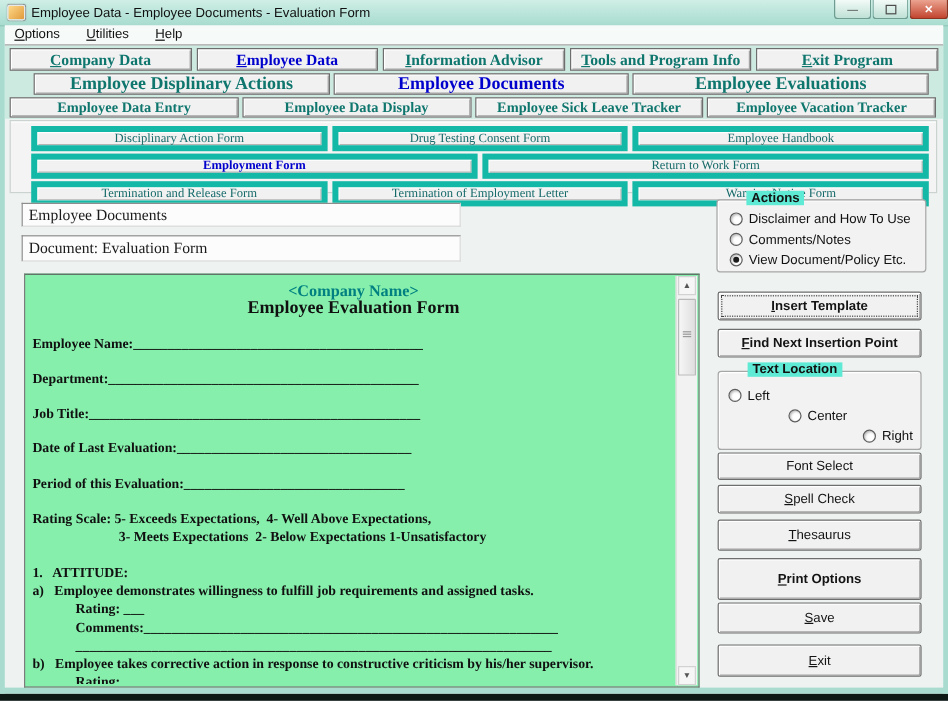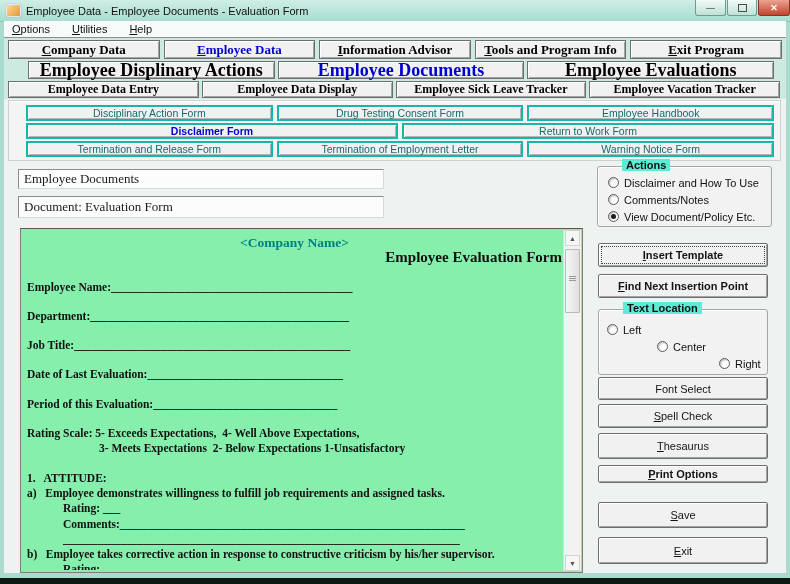--- a/index.html
+++ b/index.html
@@ -26,31 +26,31 @@
   .menu-item{font-size:11px;color:#111}
   
   .navbg{position:absolute;left:4px;top:38px;width:782px;height:61px;background:#cdeae1}
   .btn3d{background:#f1f1f1;border:1px solid #6e6e6e;box-shadow:inset 1px 1px 0 #ffffff,inset -1px -1px 0 #a3a3a3;
      display:flex;align-items:center;justify-content:center;box-sizing:border-box;cursor:default}
   .btn3d span{display:block;width:100%;text-align:center}
   .u1 span::first-letter,.u1m::first-letter{text-decoration:underline}
   .nav1{position:absolute;left:8px;top:40px;width:774px;height:19px;display:flex;gap:4px}
   .nav2{position:absolute;left:28px;top:61px;width:746px;height:18px;display:flex;gap:3px}
   .nav3{position:absolute;left:8px;top:81px;width:772px;height:17px;display:flex;gap:3px}
-  .tab{flex:1;font-family:"Liberation Serif",serif;font-weight:bold;font-size:13px;color:#000000}
-  .nav2 .tab{font-size:18px}
+  .tab{flex:1;font-family:"Liberation Serif",serif;font-weight:bold;font-size:13px;color:#0f766e}
+  .nav2 .tab{font-size:15px}
   .nav3 .tab{font-size:12px}
   .tab.active{color:#0000cd}
   
   .gridpanel{position:absolute;left:8px;top:100px;width:773px;height:61px;background:#f3f4f3;
      border:1px solid #cbd3d0;box-shadow:inset 0 1px 0 #fff;box-sizing:border-box;
      display:flex;flex-direction:column;gap:2px;padding:4px 6px 3px 17px}
   .grow{display:flex;gap:4px;flex:1}
-  .gbtn{flex:1;font-family:Liberation Sans, sans-serif;font-size:10.5px;color:#176a6a;
-     background:#f1f1f1;border:2px solid #14b8a6;box-shadow:inset 1px 1px 0 #fff,inset -1px -1px 0 #b5b5b5;
+  .gbtn{flex:1;font-family:Liberation Serif, serif;font-size:10.5px;color:#176a6a;
+     background:#f1f1f1;border:5px solid #14b8a6;box-shadow:inset 1px 1px 0 #fff,inset -1px -1px 0 #b5b5b5;
      display:flex;align-items:center;justify-content:center;box-sizing:border-box}
   .gbtn.active{color:#0000cd;font-weight:bold}
   
   .field-box{position:absolute;left:18px;width:366px;background:#fbfcfb;border:1px solid #8d8d8d;
      border-bottom-color:#d8d8d8;border-right-color:#d8d8d8;box-sizing:border-box;
      font-family:"Liberation Serif",serif;font-size:13px;color:#1a1a1a;display:flex;align-items:center;padding-left:5px}
   .fb1{top:169px;height:20px}
   .fb2{top:196px;height:22px}
   
   .groupbox{position:absolute;background:#f1f2f1;border:1px solid #a6a6a6;border-radius:3px;box-shadow:inset 1px 1px 0 #fff}
@@ -71,21 +71,21 @@
   .sbtn.bold{font-weight:bold}
   .sbtn.focused{outline:1px dotted #444;outline-offset:-4px;font-weight:bold}
   
   .viewer{position:absolute;left:20px;top:228px;width:563px;height:345px;background:#86efac;
      border:1px solid #7c7c7c;border-top-color:#585858;box-sizing:border-box}
   .doc{position:absolute;left:6px;top:2px;right:20px;bottom:2px;overflow:hidden;
      font-family:"Liberation Serif",serif;font-weight:bold;font-size:11.5px;line-height:15.3px;
      color:#101010;white-space:pre-wrap}
   .dl{min-height:15.3px}
   .dl.company{text-align:center;color:#008080;font-size:13.5px;margin-top:4px}
-  .dl.doc-title{text-align:right;font-size:15px;margin-bottom:14px}
+  .dl.doc-title{text-align:center;font-size:15px;margin-bottom:14px}
   .dl.field{margin-bottom:14px}
   .dl.rs2{padding-left:72px;margin-bottom:14px}
   .dl.sub{padding-left:36px}
   
   .sbar{position:absolute;right:1px;top:1px;width:17px;bottom:1px;background:#f2f2f2;border-left:1px solid #dcdcdc}
   .sb-btn{position:absolute;left:1px;width:15px;height:16px;background:#f6f6f6;border:1px solid #d2d2d2;
      display:flex;align-items:center;justify-content:center;font-size:7px;color:#555;box-sizing:border-box}
   .sb-up{top:0}
   .sb-down{bottom:0}
   .sb-thumb{position:absolute;left:1px;top:19px;width:15px;height:64px;background:linear-gradient(90deg,#f6f6f6,#dfdfdf);
@@ -159,21 +159,21 @@
     </div>
   </div>
 
 <div class="gridpanel" id="gridpanel">
     <div class="grow">
       <div class="gbtn">Disciplinary Action Form</div>
       <div class="gbtn">Drug Testing Consent Form</div>
       <div class="gbtn">Employee Handbook</div>
     </div>
     <div class="grow">
-      <div class="gbtn active">Disclaimer Form</div>
+      <div class="gbtn active">Employment Form</div>
       <div class="gbtn">Return to Work Form</div>
     </div>
     <div class="grow">
       <div class="gbtn">Termination and Release Form</div>
       <div class="gbtn">Termination of Employment Letter</div>
       <div class="gbtn">Warning Notice Form</div>
     </div>
   </div>
 
 <div class="field-box fb1">Employee Documents</div>
@@ -231,21 +231,21 @@
 
 <div class="sbtn btn3d" style="top:377px;height:23px">
     <span>Font Select</span>
   </div>
 <div class="sbtn btn3d u1" style="top:404px;height:24px">
     <span>Spell Check</span>
   </div>
 <div class="sbtn btn3d u1" style="top:433px;height:26px">
     <span>Thesaurus</span>
   </div>
-<div class="sbtn btn3d bold u1" style="top:465px;height:18px">
+<div class="sbtn btn3d bold u1" style="top:465px;height:35px">
     <span>Print Options</span>
   </div>
 <div class="sbtn btn3d u1" style="top:502px;height:26px">
     <span>Save</span>
   </div>
 <div class="sbtn btn3d u1" style="top:537px;height:27px">
     <span>Exit</span>
   </div>
 
 </body></html>

